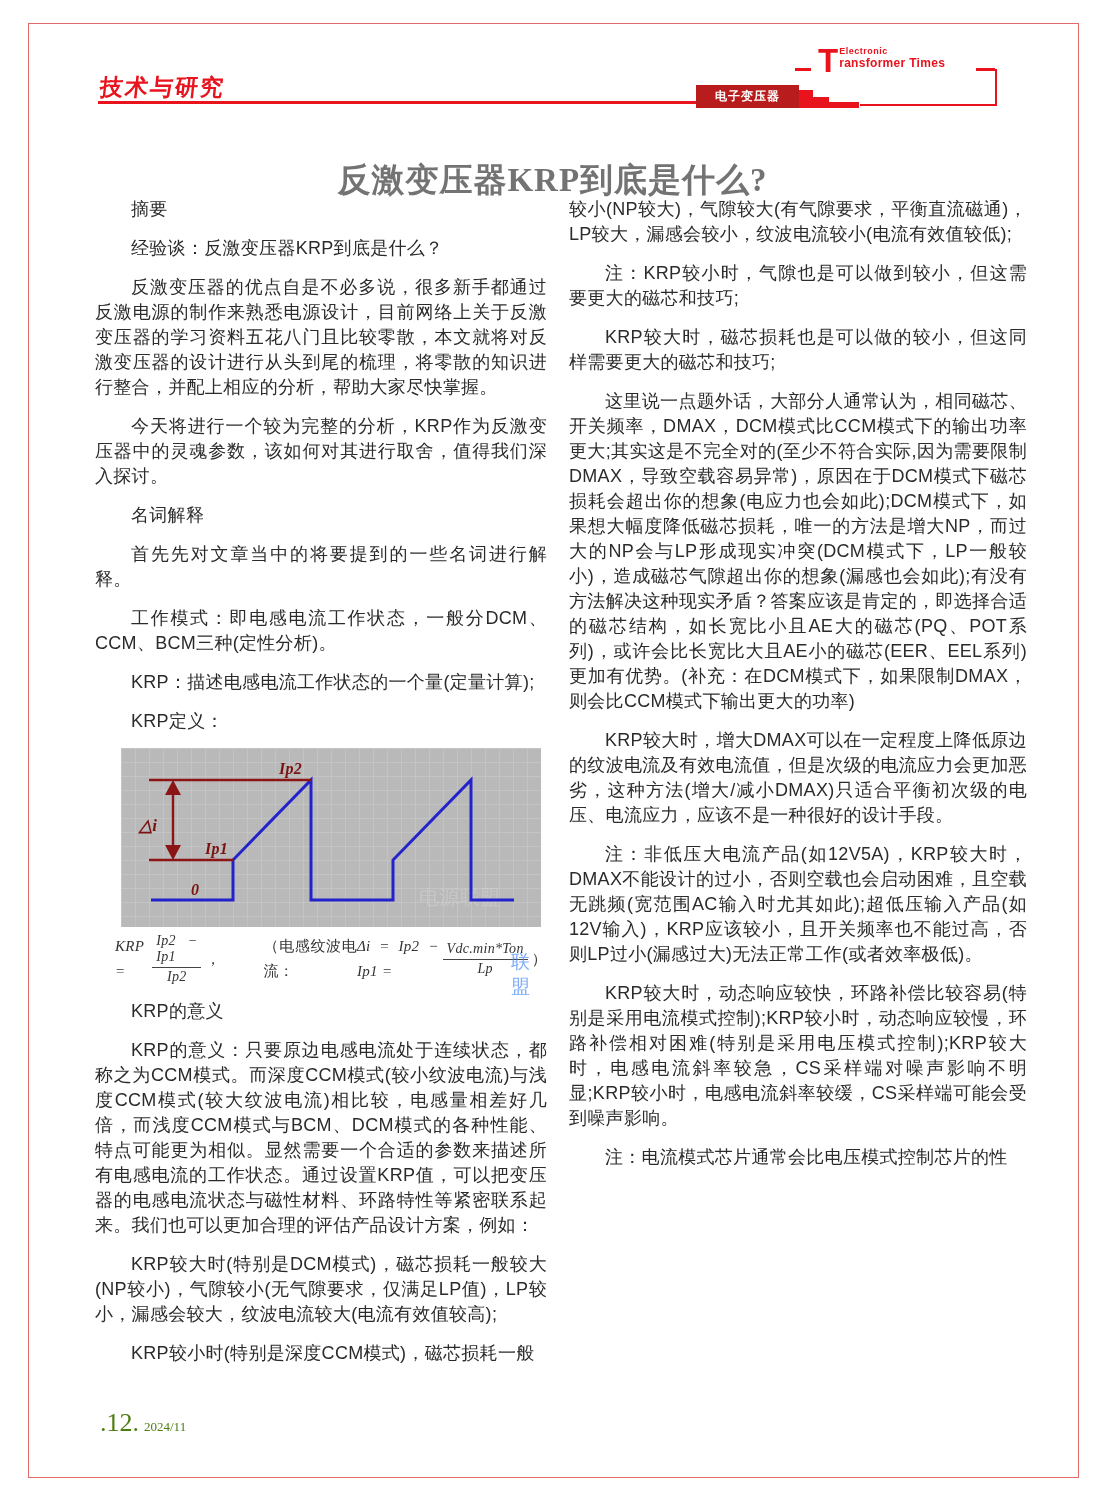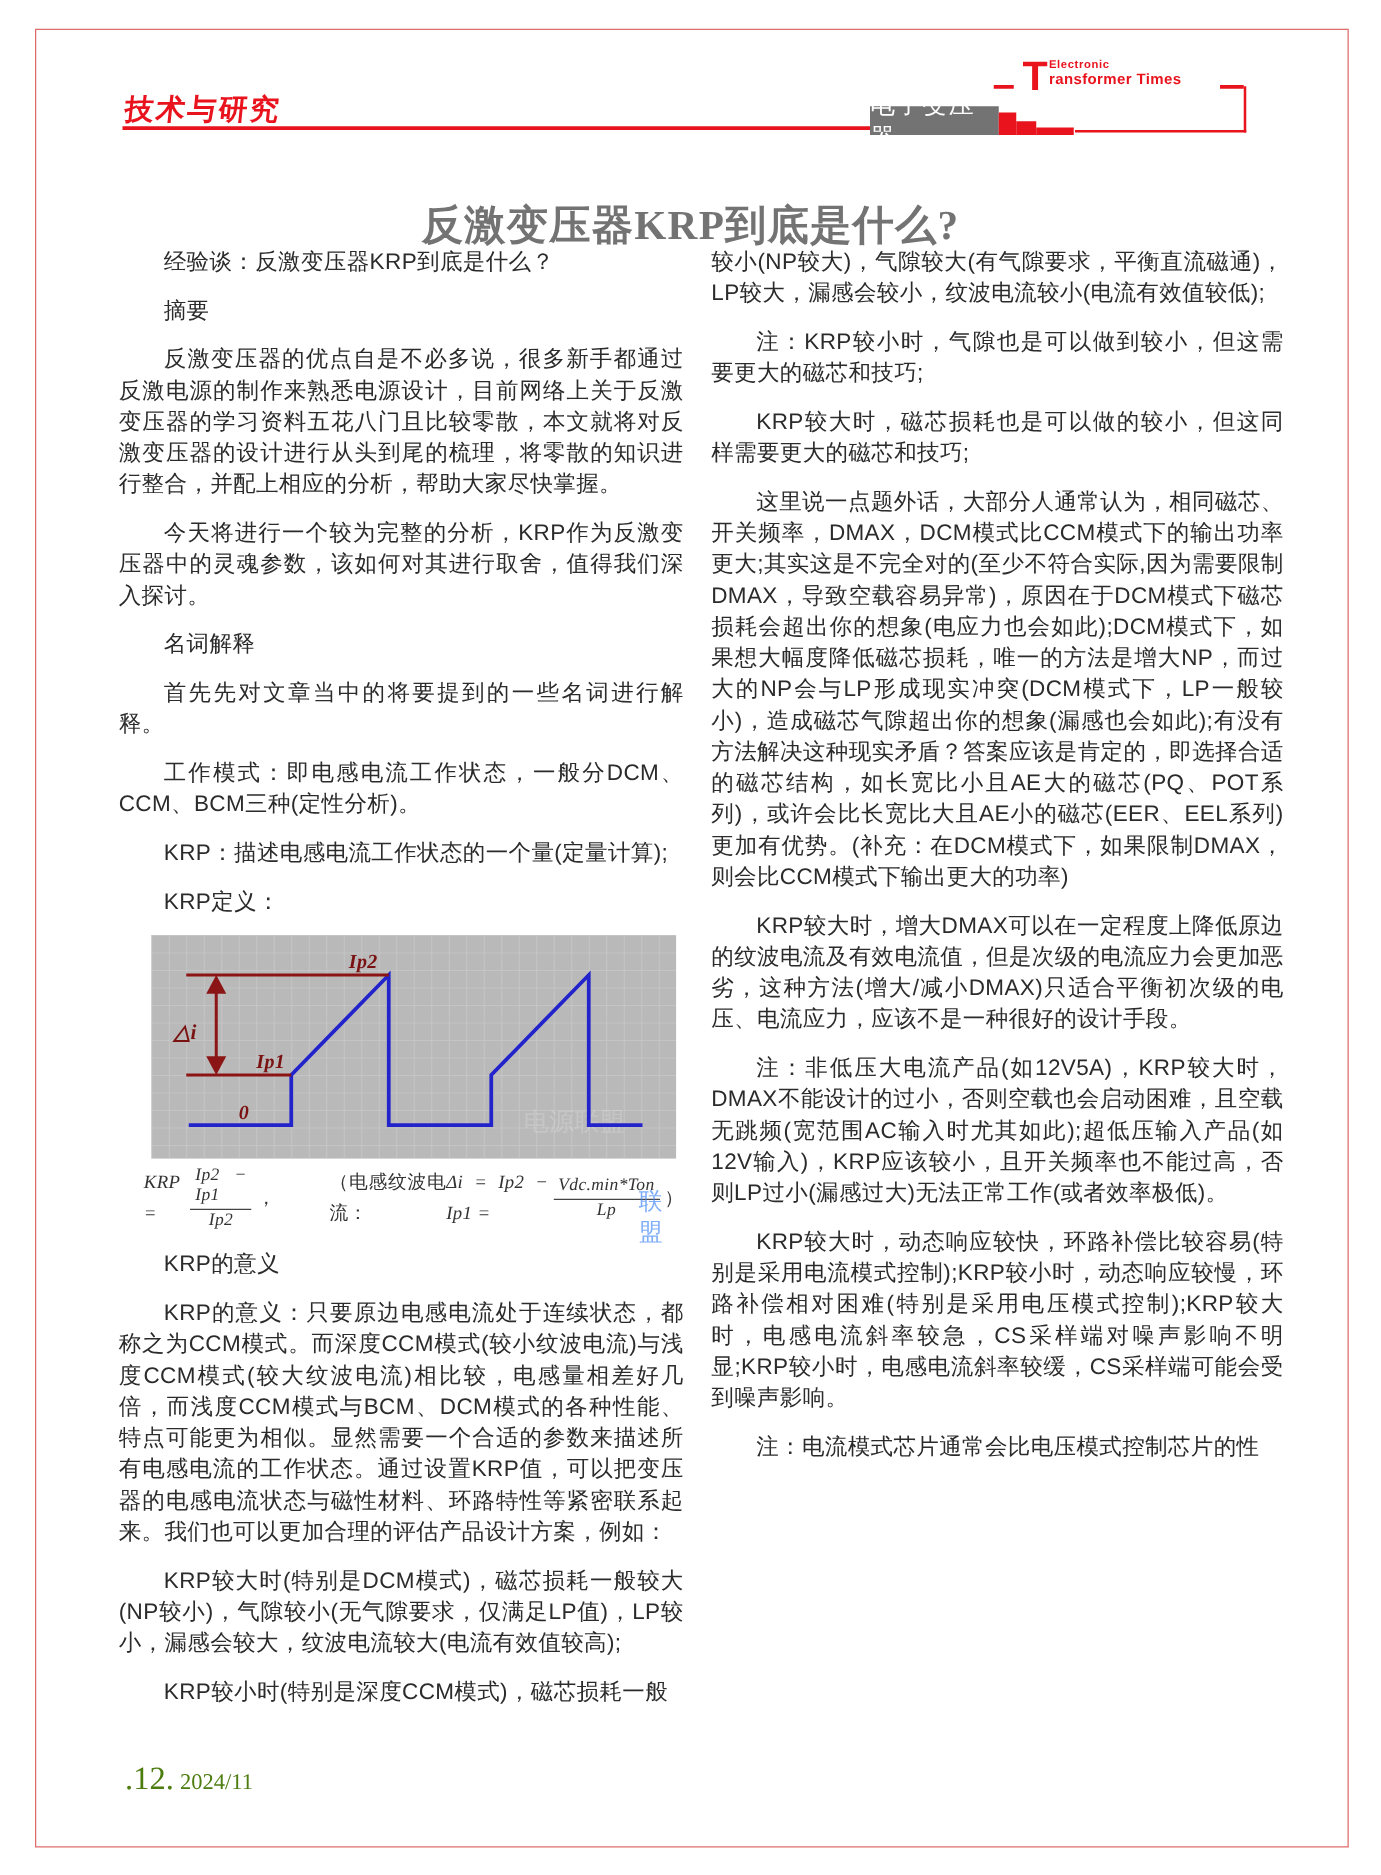--- a/index.html
+++ b/index.html
@@ -12,22 +12,22 @@
     border:1px solid #e06a6a;pointer-events:none;
   }
   
   .section-label{
     position:absolute;left:100px;top:72px;
     font-weight:900;font-size:23px;color:#e8131d;
     transform:skewX(-6deg);letter-spacing:2px;
   }
   .rule-left{position:absolute;left:98px;top:101px;width:598px;height:3px;background:#e8131d;}
   .brand-box{
-    position:absolute;left:696px;top:85px;width:103px;height:23px;background:#737373;
-    color:#fff;font-weight:normal;font-size:20px;display:flex;align-items:center;
+    position:absolute;left:696px;top:85px;width:103px;height:23px;background:#b91c1c;
+    color:#fff;font-weight:bold;font-size:12px;display:flex;align-items:center;
     justify-content:center;letter-spacing:1px;
   }
   .stair{position:absolute;background:#e8131d;}
   .stair1{left:799px;top:90px;width:14px;height:18px;}
   .stair2{left:813px;top:97px;width:16px;height:11px;}
   .stair3{left:829px;top:102px;width:30px;height:6px;}
   .rule-right{position:absolute;left:860px;top:104px;width:137px;height:2px;background:#e8131d;}
   .mh-vline{position:absolute;left:995px;top:69px;width:2px;height:37px;background:#e8131d;}
   .mh-dash-r{position:absolute;left:976px;top:68px;width:19px;height:3px;background:#e8131d;}
   .mh-dash-l{position:absolute;left:795px;top:68px;width:16px;height:3px;background:#e8131d;}
@@ -66,21 +66,21 @@
   .f-gap{width:56px;}
   .f-cn{font-size:15px;font-style:normal;}
   .fwm{position:absolute;left:396px;top:12px;color:#3b82f6;opacity:0.65;font-size:19px;
     font-style:normal;letter-spacing:1px;}
   
   .footer{
     position:absolute;left:100px;top:1408px;display:flex;align-items:baseline;gap:5px;
     font-family:"Liberation Serif",serif;color:#4d7c0f;
   }
   .footer .pg{font-size:26px;}
-  .footer .issue{font-size:18px;}
+  .footer .issue{font-size:13px;}
 </style>
 </head>
 <body>
 
 <div class="page">
   <div class="page-frame"></div>
 
   <div class="section-label">技术与研究</div>
   <div class="rule-left"></div>
   <div class="brand-box">电子变压器</div>
@@ -97,22 +97,22 @@
       <span class="mh-small">Electronic</span>
       <span class="mh-rest">ransformer Times</span>
     </span>
   </div>
 
   <h1 class="title">反激变压器KRP到底是什么?</h1>
 
   <div class="cols">
 
     <section class="col col-left">
+      <p class="p">摘要</p>
       <p class="p">经验谈：反激变压器KRP到底是什么？</p>
-      <p class="p">摘要</p>
       <p class="p">反激变压器的优点自是不必多说，很多新手都通过反激电源的制作来熟悉电源设计，目前网络上关于反激变压器的学习资料五花八门且比较零散，本文就将对反激变压器的设计进行从头到尾的梳理，将零散的知识进行整合，并配上相应的分析，帮助大家尽快掌握。</p>
       <p class="p">今天将进行一个较为完整的分析，KRP作为反激变压器中的灵魂参数，该如何对其进行取舍，值得我们深入探讨。</p>
       <p class="p">名词解释</p>
       <p class="p">首先先对文章当中的将要提到的一些名词进行解释。</p>
       <p class="p">工作模式：即电感电流工作状态，一般分DCM、CCM、BCM三种(定性分析)。</p>
       <p class="p">KRP：描述电感电流工作状态的一个量(定量计算);</p>
       <p class="p">KRP定义：</p>
 
       <figure class="fig" style="margin:4px 0 10px 26px;">
         <svg width="420" height="179" viewBox="0 0 420 179" xmlns="http://www.w3.org/2000/svg">

